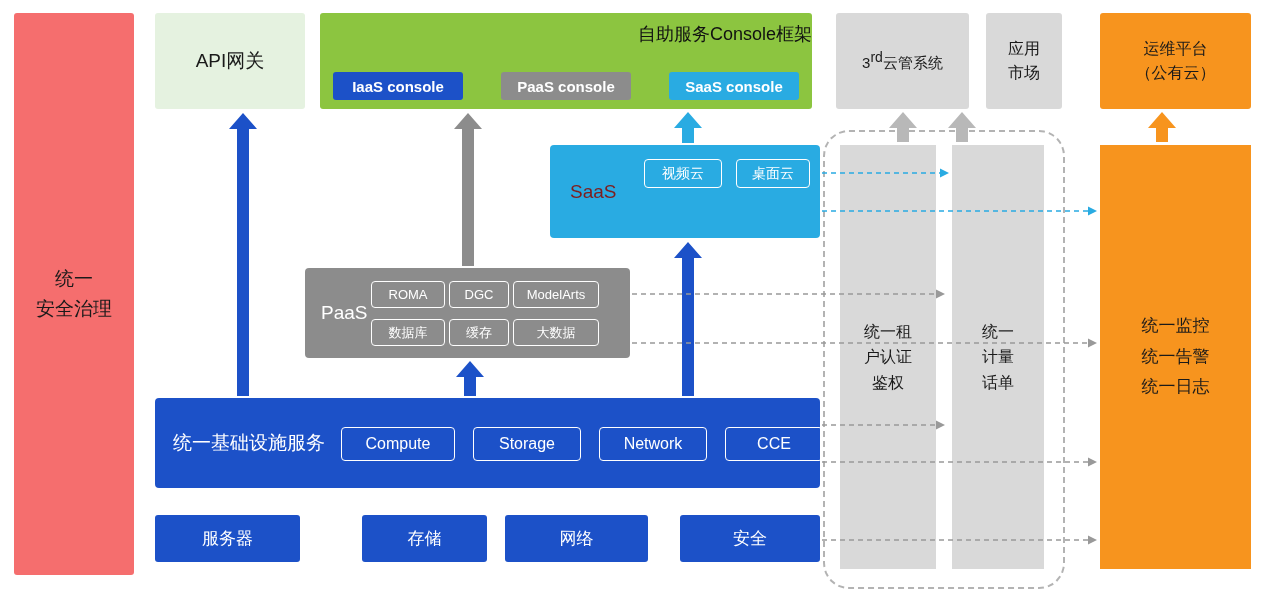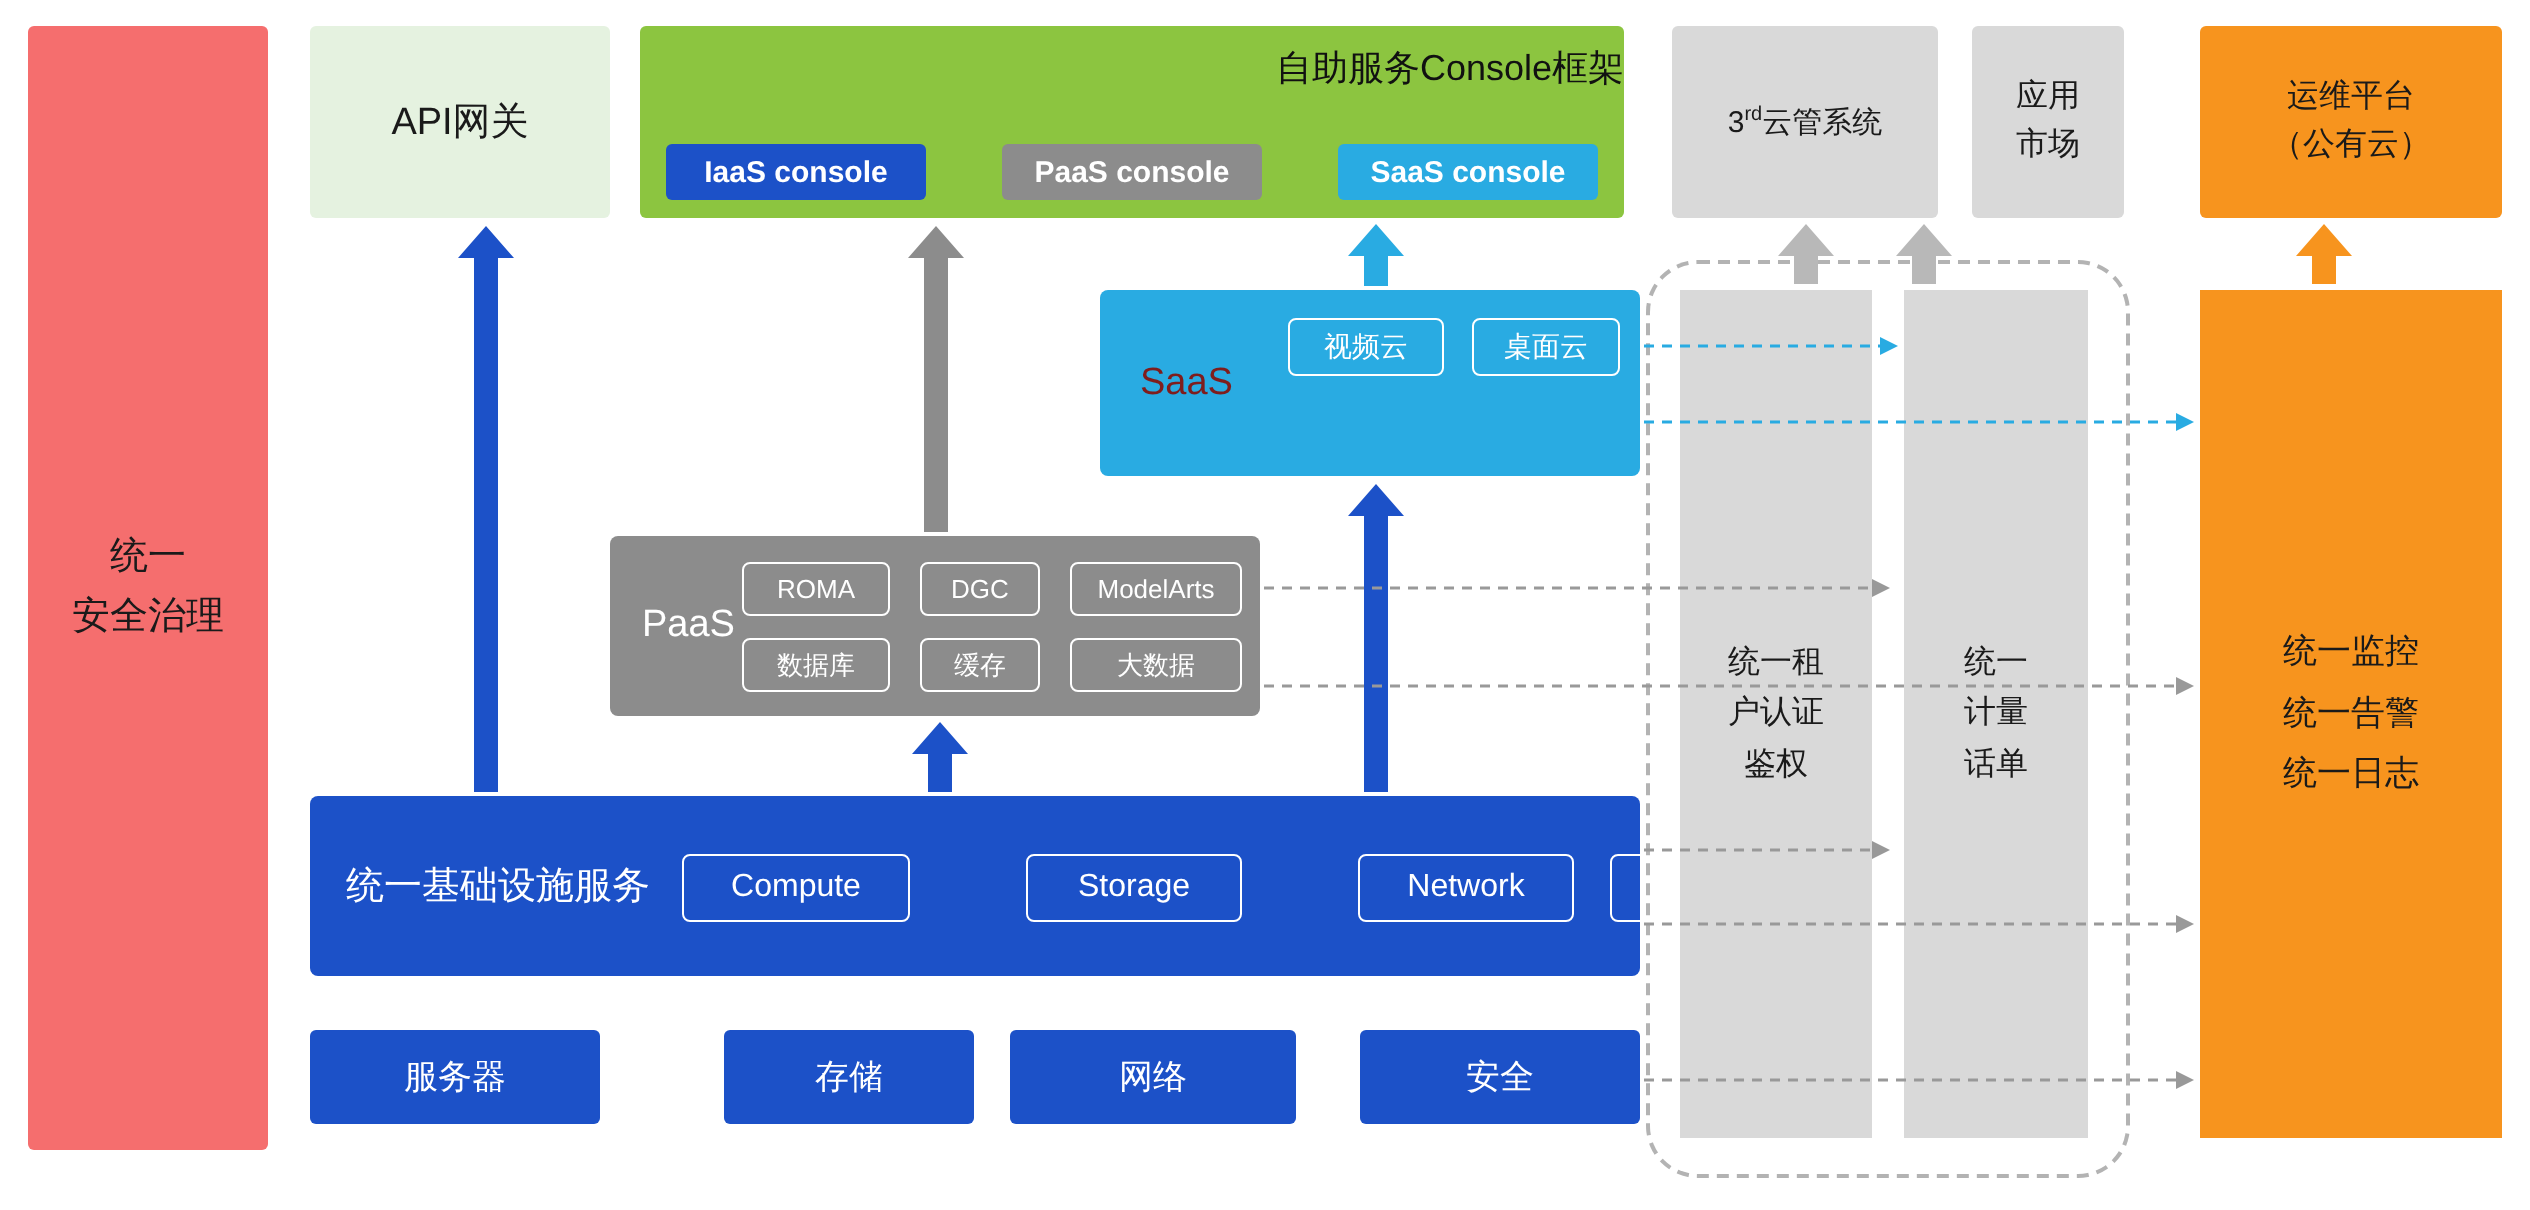--- a/index.html
+++ b/index.html
@@ -15,44 +15,44 @@
 
   .console-frame { left: 320px; top: 13px; width: 492px; height: 96px; background: #8CC540; border-radius: 3px; }
   .console-title { left: 0; right: 0; top: 9px; text-align: right; font-size: 18px; color: #111111; }
   .console-row { left: 13px; right: 13px; bottom: 9px; display: flex; justify-content: space-between; font-weight: bold; }
   .console-chip { width: 130px; height: 28px; border-radius: 3px; font-size: 15px; display: flex; align-items: center; justify-content: center; color: #ffffff; }
   .chip-iaas { background: #1C51C8; }
   .chip-paas { background: #8C8C8C; }
   .chip-saas { background: #29ABE2; }
 
   .third-party { left: 836px; top: 13px; width: 133px; height: 96px; background: #D9D9D9; border-radius: 3px; font-size: 15px; }
-  .third-party sup { font-size: 10px; }
+  .third-party sup { font-size: 14px; }
   .app-market { left: 986px; top: 13px; width: 76px; height: 96px; background: #D9D9D9; border-radius: 3px; font-size: 16px; line-height: 1.5; }
   .om-platform { left: 1100px; top: 13px; width: 151px; height: 96px; background: #F7941E; border-radius: 3px; font-size: 16px; line-height: 1.5; }
 
   .saas-box { left: 550px; top: 145px; width: 270px; height: 93px; background: #29ABE2; border-radius: 4px; }
   .saas-label { left: 20px; top: 0; bottom: 0; display: flex; align-items: center; font-size: 19px; color: #7f1d1d; }
   .saas-grid { left: 94px; top: 14px; display: flex; flex-direction: column; gap: 11px; }
   .chip-row { display: flex; gap: 14px; }
   .outline-chip { border: 1.5px solid #ffffff; border-radius: 4px; color: #ffffff; display: flex; align-items: center; justify-content: center; }
   .saas-chip { height: 27px; font-size: 14px; }
   .w76 { width: 76px; } .w62 { width: 62px; } .w72 { width: 72px; }
 
   .paas-box { left: 305px; top: 268px; width: 325px; height: 90px; background: #8C8C8C; border-radius: 4px; }
   .paas-label { left: 16px; top: 0; bottom: 0; display: flex; align-items: center; font-size: 19px; color: #ffffff; }
   .paas-grid { left: 66px; top: 13px; display: flex; flex-direction: column; gap: 11px; }
-  .paas-row { display: flex; gap: 15px; }
+  .paas-row { display: flex; gap: 4px; }
   .paas-chip { height: 25px; font-size: 13px; border-width: 1px; }
   .pw1 { width: 72px; } .pw2 { width: 58px; } .pw3 { width: 84px; }
 
   .infra-box { left: 155px; top: 398px; width: 665px; height: 90px; background: #1C51C8; border-radius: 4px; }
   .infra-label { left: 18px; top: 0; bottom: 0; display: flex; align-items: center; font-size: 19px; color: #ffffff; }
   .infra-row { left: 186px; top: 29px; display: flex; gap: 18px; }
   .infra-chip { height: 32px; font-size: 16px; }
-  .iw1 { width: 112px; } .iw2 { width: 106px; margin-left: 40px; } .iw3 { width: 96px; }
+  .iw1 { width: 112px; } .iw2 { width: 106px; } .iw3 { width: 96px; }
 
   .hw-box { top: 515px; height: 47px; background: #1C51C8; border-radius: 3px; font-size: 17px; color: #ffffff; }
   .hw-1 { left: 155px; width: 145px; }
   .hw-2 { left: 330px; width: 125px; margin-left: 32px; }
   .hw-3 { left: 505px; width: 143px; }
   .hw-4 { left: 680px; width: 140px; }
 
   .dashed-frame { left: 823px; top: 130px; width: 238px; height: 455px; border: 2px dashed #B3B3B3; border-radius: 26px; }
   .auth-bar { left: 840px; top: 145px; width: 96px; height: 424px; background: #D9D9D9; font-size: 16px; line-height: 1.6; }
   .metering-bar { left: 952px; top: 145px; width: 92px; height: 424px; background: #D9D9D9; font-size: 16px; line-height: 1.6; }

